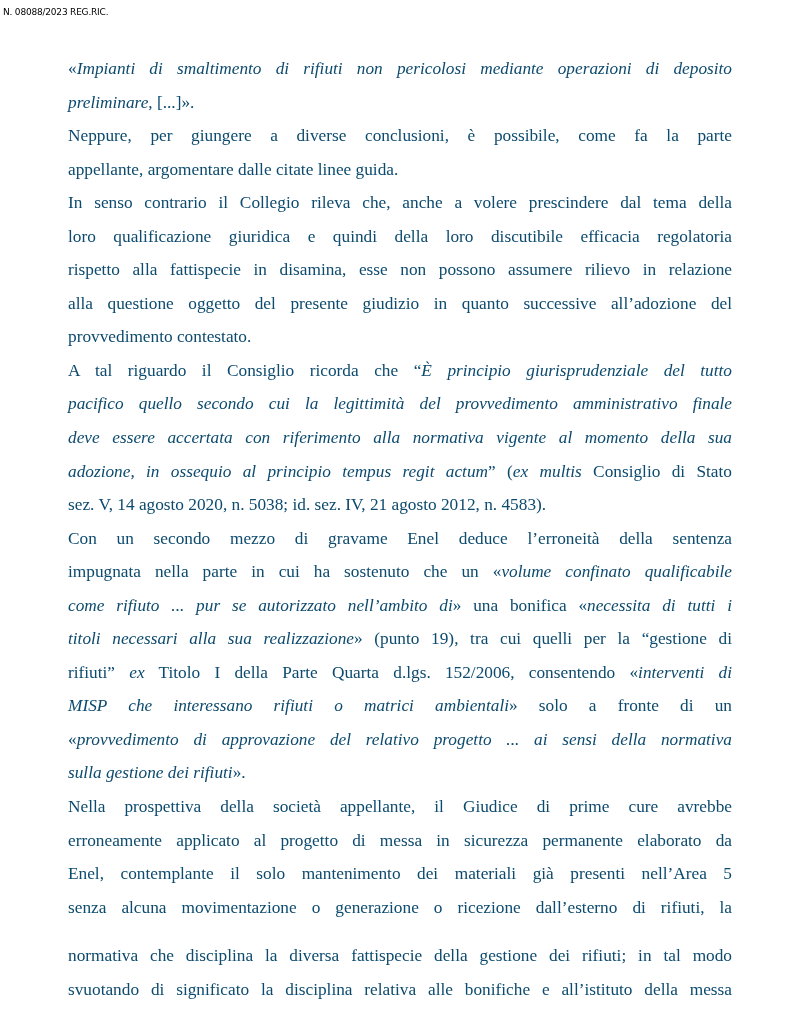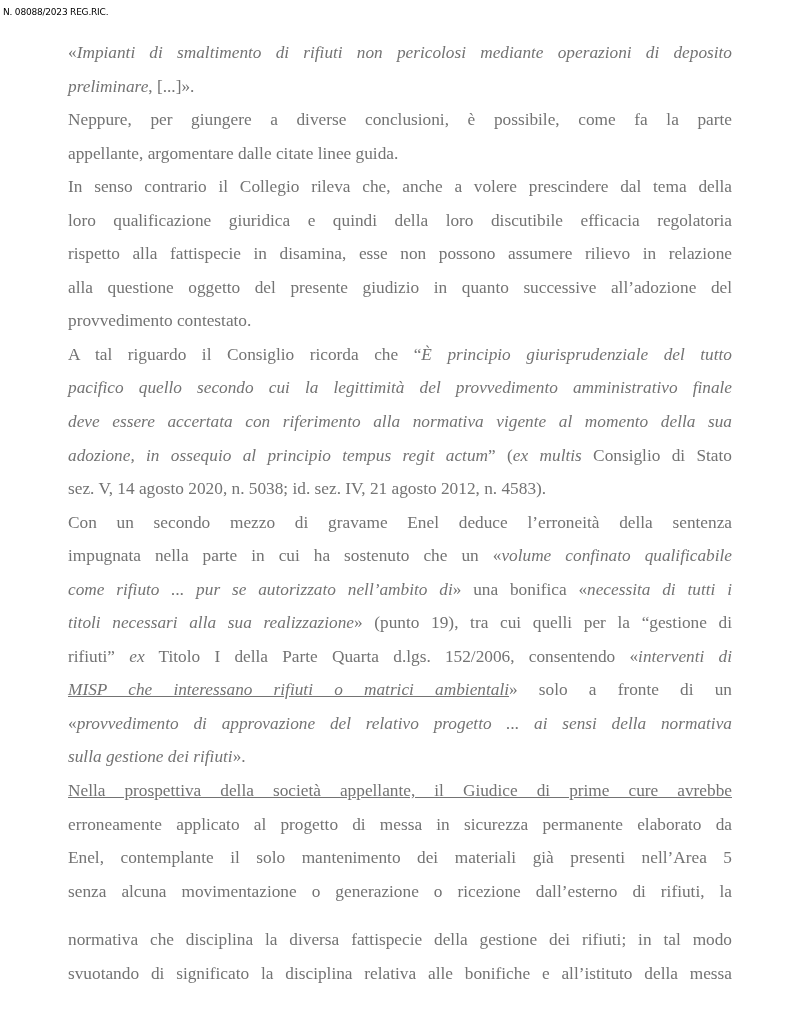--- a/index.html
+++ b/index.html
@@ -3,22 +3,22 @@
   <meta charset="utf-8">
   <style>
     html, body { margin: 0; padding: 0; background: #ffffff; }
     body { width: 800px; height: 1035px; position: relative; overflow: hidden; }
     .header {
       position: absolute; left: 3px; top: 7px;
       font-family: "DejaVu Sans", sans-serif; font-size: 9px; color: #000;
       letter-spacing: -0.2px;
     }
     .page {
-      position: absolute; left: 68px; top: 36px; width: 664px;
-      font-family: "Liberation Serif", serif; font-size: 17.3px; color: #737373;
+      position: absolute; left: 68px; top: 52px; width: 664px;
+      font-family: "Liberation Serif", serif; font-size: 17.3px; color: #0c4a6e;
     }
     .line {
       height: 33.55px; line-height: 33.55px;
       white-space: nowrap; overflow: visible;
       text-align: justify; text-align-last: justify;
     }
     .line.last { text-align-last: left; }
     .line span { white-space: pre; }
     i { font-style: italic; }
   </style>
@@ -40,22 +40,22 @@
     <div class="line" style="white-space: normal;"><span style="white-space: normal;">A tal riguardo il Consiglio ricorda che “</span><i style="white-space: normal;">È principio giurisprudenziale del tutto</i></div>
     <div class="line" style="white-space: normal;"><i style="white-space: normal;">pacifico quello secondo cui la legittimità del provvedimento amministrativo finale</i></div>
     <div class="line" style="white-space: normal;"><i style="white-space: normal;">deve essere accertata con riferimento alla normativa vigente al momento della sua</i></div>
     <div class="line" style="white-space: normal;"><i style="white-space: normal;">adozione, in ossequio al principio tempus regit actum</i><span style="white-space: normal;">” (</span><i style="white-space: normal;">ex multis</i><span style="white-space: normal;"> Consiglio di Stato</span></div>
     <div class="line last" style="white-space: normal;"><span style="white-space: normal;">sez. V, 14 agosto 2020, n. 5038; id. sez. IV, 21 agosto 2012, n. 4583).</span></div>
     <div class="line" style="white-space: normal;"><span style="white-space: normal;">Con un secondo mezzo di gravame Enel deduce l’erroneità della sentenza</span></div>
     <div class="line" style="white-space: normal;"><span style="white-space: normal;">impugnata nella parte in cui ha sostenuto che un «</span><i style="white-space: normal;">volume confinato qualificabile</i></div>
     <div class="line" style="white-space: normal;"><i style="white-space: normal;">come rifiuto ... pur se autorizzato nell’ambito di</i><span style="white-space: normal;">» una bonifica «</span><i style="white-space: normal;">necessita di tutti i</i></div>
     <div class="line" style="white-space: normal;"><i style="white-space: normal;">titoli necessari alla sua realizzazione</i><span style="white-space: normal;">» (punto 19), tra cui quelli per la “gestione di</span></div>
     <div class="line" style="white-space: normal;"><span style="white-space: normal;">rifiuti” </span><i style="white-space: normal;">ex</i><span style="white-space: normal;"> Titolo I della Parte Quarta d.lgs. 152/2006, consentendo «</span><i style="white-space: normal;">interventi di</i></div>
-    <div class="line" style="white-space: normal;"><i style="white-space: normal; text-decoration: underline;">MISP che interessano rifiuti o matrici ambientali</i><span style="white-space: normal;">» solo a fronte di un</span></div>
+    <div class="line" style="white-space: normal;"><i style="white-space: normal;">MISP che interessano rifiuti o matrici ambientali</i><span style="white-space: normal;">» solo a fronte di un</span></div>
     <div class="line" style="white-space: normal;"><span style="white-space: normal;">«</span><i style="white-space: normal;">provvedimento di approvazione del relativo progetto ... ai sensi della normativa</i></div>
     <div class="line last" style="white-space: normal;"><i style="white-space: normal;">sulla gestione dei rifiuti</i><span style="white-space: normal;">».</span></div>
-    <div class="line" style="white-space: normal; text-decoration: underline;"><span style="white-space: normal;">Nella prospettiva della società appellante, il Giudice di prime cure avrebbe</span></div>
+    <div class="line" style="white-space: normal;"><span style="white-space: normal;">Nella prospettiva della società appellante, il Giudice di prime cure avrebbe</span></div>
     <div class="line" style="white-space: normal;"><span style="white-space: normal;">erroneamente applicato al progetto di messa in sicurezza permanente elaborato da</span></div>
     <div class="line" style="white-space: normal;"><span style="white-space: normal;">Enel, contemplante il solo mantenimento dei materiali già presenti nell’Area 5</span></div>
     <div class="line" style="white-space: normal;"><span style="white-space: normal;">senza alcuna movimentazione o generazione o ricezione dall’esterno di rifiuti, la</span></div>
     <div class="line" style="white-space: normal; margin-top: 15px;"><span style="white-space: normal;">normativa che disciplina la diversa fattispecie della gestione dei rifiuti; in tal modo</span></div>
     <div class="line" style="white-space: normal;"><span style="white-space: normal;">svuotando di significato la disciplina relativa alle bonifiche e all’istituto della messa</span></div>
   </div>
 
 </body></html>

